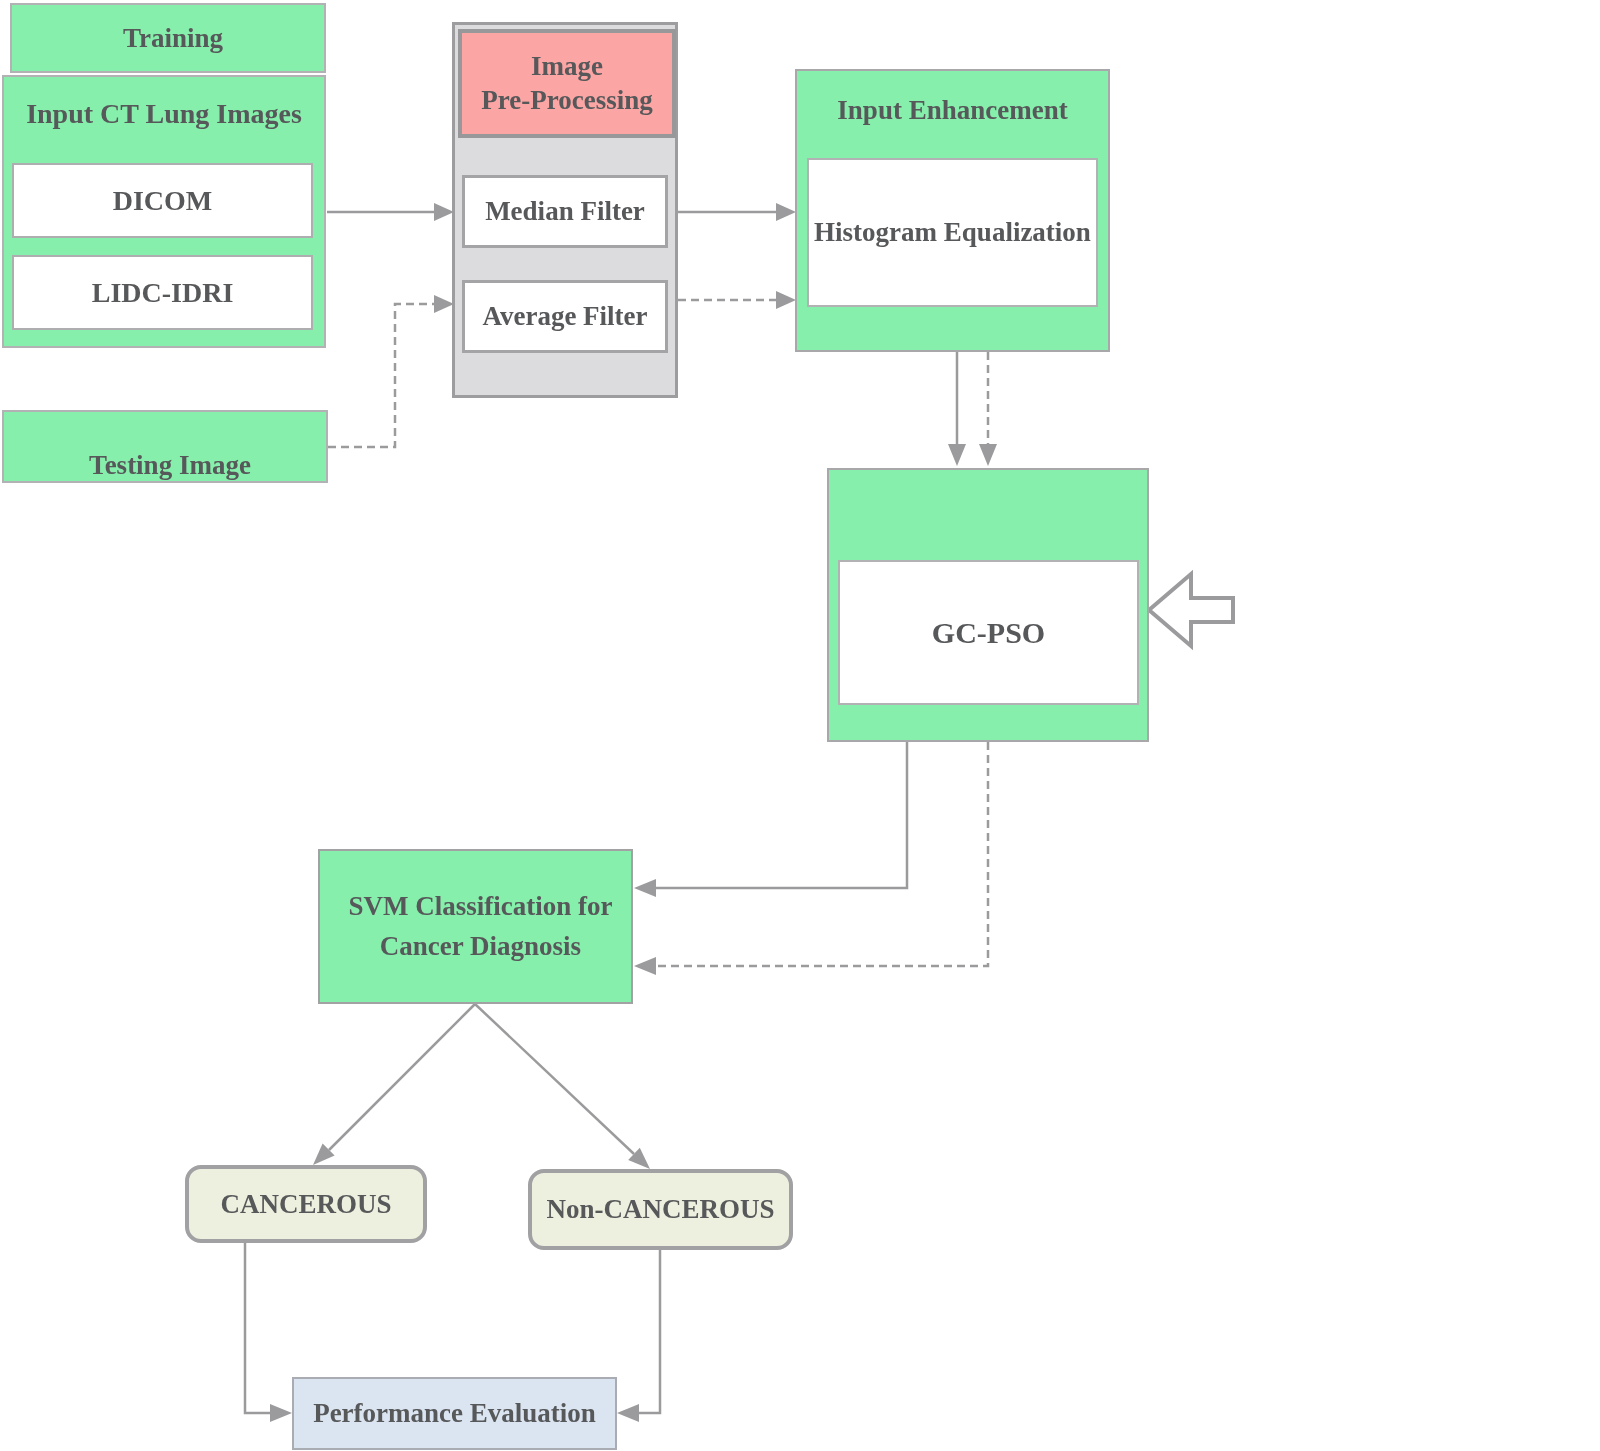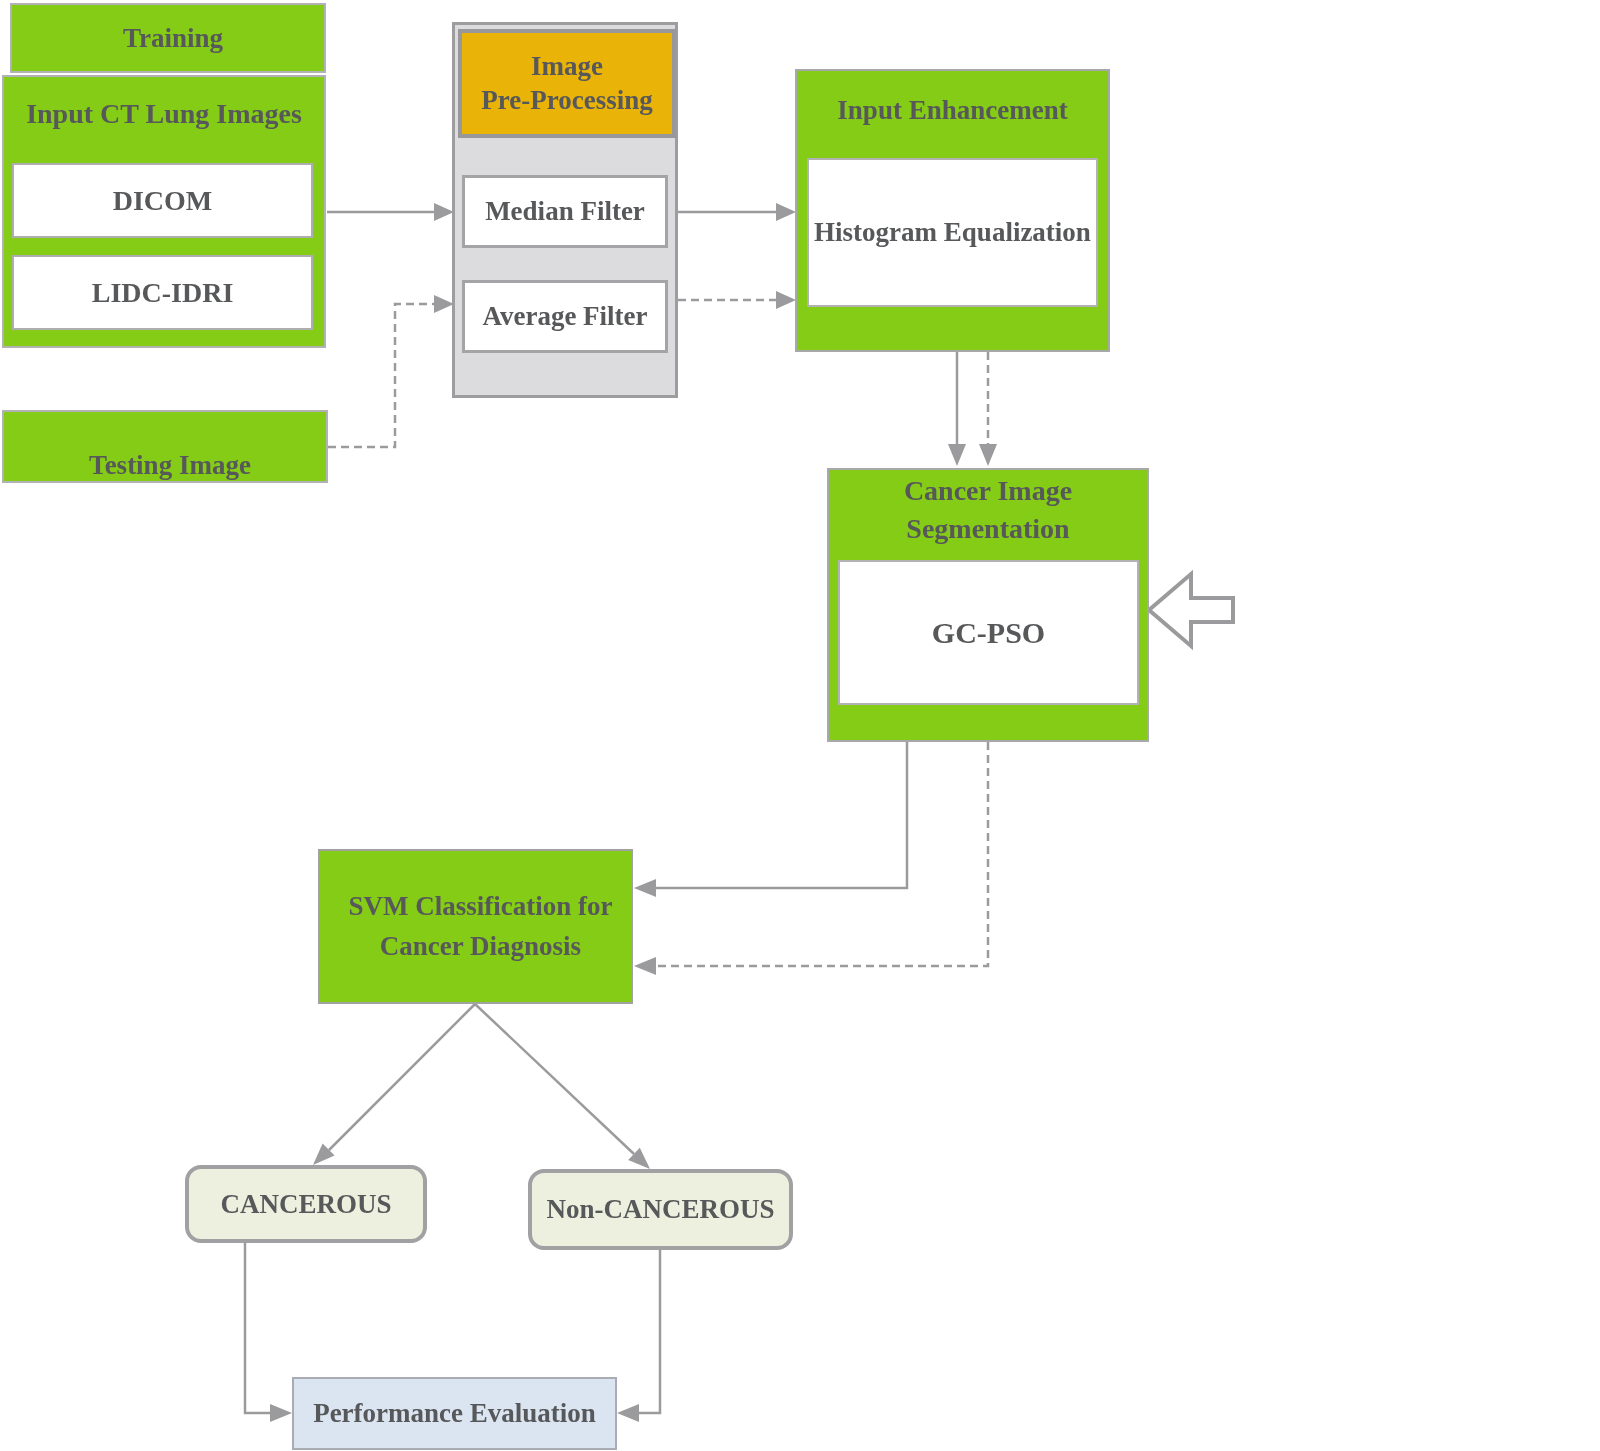--- a/index.html
+++ b/index.html
@@ -13,36 +13,36 @@
   }
   .connectors{position:absolute;left:0;top:0;width:1600px;height:1451px;z-index:0;}
   .box{
     position:absolute;
     box-sizing:border-box;
     display:flex;align-items:center;justify-content:center;
     text-align:center;
     font-weight:700;
     z-index:1;
   }
-  .gray{background:#84cc16;border:2px solid #b2b2b4;padding-left:10px;}
+  .gray{background:#86efac;border:2px solid #b2b2b4;padding-left:10px;}
   .white{background:#ffffff;border:2px solid #aeaeb0;}
   .multiline{white-space:pre-line;}
   .grp-title{
     position:absolute;left:0;right:0;text-align:center;
     font-weight:700;z-index:2;
   }
   
   .training-header{left:10px;top:3px;width:316px;height:70px;font-size:27px;}
   .input-group{left:2px;top:75px;width:324px;height:273px;}
   .input-title{top:98px;left:2px;width:324px;font-size:28px;}
   .dicom{left:12px;top:163px;width:301px;height:75px;font-size:28px;}
   .lidc{left:12px;top:255px;width:301px;height:75px;font-size:28px;}
   .testing{left:2px;top:410px;width:326px;height:73px;font-size:27px;align-items:flex-end;}
   .prep-outer{left:452px;top:22px;width:226px;height:376px;border:3px solid #9d9da0;background:#dcdcde;}
-  .prep-header{left:458px;top:29px;width:218px;height:109px;border:4px solid #98989b;background:#eab308;font-size:27px;line-height:1.25;}
+  .prep-header{left:458px;top:29px;width:218px;height:109px;border:4px solid #98989b;background:#fca5a5;font-size:27px;line-height:1.25;}
   .median{left:462px;top:175px;width:206px;height:73px;border:3px solid #a4a4a6;font-size:27px;}
   .average{left:462px;top:280px;width:206px;height:73px;border:3px solid #a4a4a6;font-size:27px;}
   .enhance{left:795px;top:69px;width:315px;height:283px;border:2px solid #a8a8aa;}
   .enhance-title{top:95px;left:795px;width:315px;font-size:27px;}
   .histeq{left:807px;top:158px;width:291px;height:149px;border:2px solid #b2b2b4;font-size:27px;}
   .seg{left:827px;top:468px;width:322px;height:274px;border:2px solid #a8a8aa;}
   .seg-title{top:472px;left:827px;width:322px;font-size:28px;line-height:1.35;}
   .gcpso{left:838px;top:560px;width:301px;height:145px;border:2px solid #b2b2b4;font-size:30px;align-items:center;}
   .genetic{left:1232px;top:557px;width:366px;height:105px;background:#ffffff;border:3px solid #a8a8aa;font-size:29px;}
   .svm{left:318px;top:849px;width:315px;height:155px;border:2px solid #a2a2a4;font-size:27px;line-height:1.45;}
@@ -117,22 +117,20 @@
     <span>Average Filter</span>
   </div>
 
   <div class="box gray enhance"></div>
   <div class="grp-title enhance-title">Input Enhancement</div>
   <div class="box white histeq">
     <span>Histogram Equalization</span>
   </div>
 
   <div class="box gray seg"></div>
-  <div class="grp-title seg-title multiline">Cancer Image
-Segmentation</div>
   <div class="box white gcpso">
     <span>GC-PSO</span>
   </div>
 
 
   <div class="box gray svm multiline">
     <span class="multiline">SVM Classification for
 Cancer Diagnosis</span>
   </div>
 

